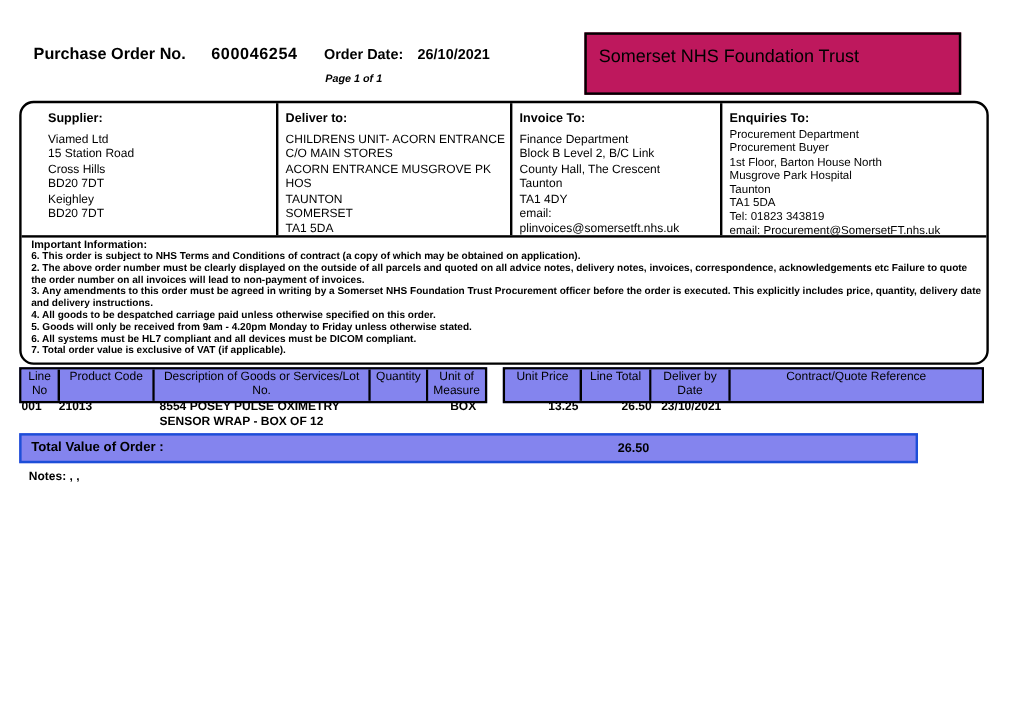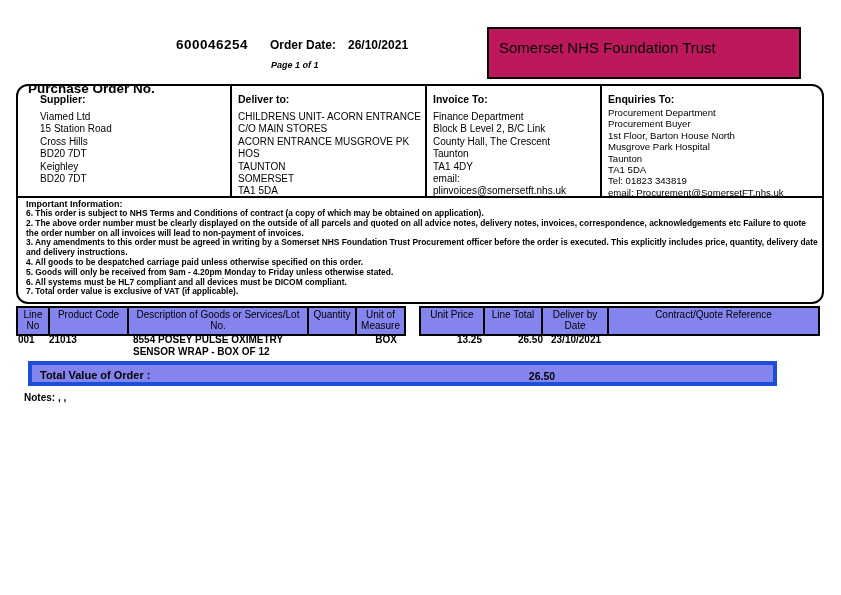--- a/index.html
+++ b/index.html
@@ -1,21 +1,21 @@
 <!DOCTYPE html>
 <html><head>
 <meta charset="utf-8">
 <style>
   * { margin:0; padding:0; box-sizing:border-box; }
   html,body { width:841px; height:595px; background:#fff; color:#000;
     font-family:"Liberation Sans", sans-serif; }
   .page { position:absolute; left:0; top:0; width:841px; height:595px; background:#fff; overflow:hidden; }
 
   
-  .po-label   { position:absolute; left:28px;  top:37px; font-size:13.5px; font-weight:bold;margin-top:44px; }
+  .po-label   { position:absolute; left:28px;  top:37px; font-size:13.5px; font-weight:bold; }
   .po-number  { position:absolute; left:176px; top:37px; font-size:13.5px; font-weight:bold; letter-spacing:0.5px; }
   .od-label   { position:absolute; left:270px; top:38px; font-size:12px; font-weight:bold; }
   .od-value   { position:absolute; left:348px; top:38px; font-size:12px; font-weight:bold; }
   .page-ind   { position:absolute; left:271px; top:60px; font-size:9px; font-style:italic; font-weight:bold; }
   .trust-box  { position:absolute; left:487px; top:27px; width:314px; height:52px; border:2px solid #000; background:#be185d; }
   .trust-name { position:absolute; left:10px; top:10px; font-size:15px; }
 
   
   .main-box { position:absolute; left:16px; top:84px; width:808px; height:220px;
               border:2px solid #000; border-radius:12px; }
@@ -61,21 +61,21 @@
   .cell-desc     { left:133px; width:180px; line-height:12px; }
   .cell-qty      { left:296px; width:58px; text-align:right;margin-top:31px; }
   .cell-uom      { left:361px; width:50px; text-align:center; }
   .cell-uprice   { left:419px; width:63px; text-align:right; }
   .cell-ltotal   { left:485px; width:58px; text-align:right; }
   .cell-dbdate   { left:551px; width:70px; }
   .cell-contract { left:625px; width:195px; }
 
   
   .total-band  { position:absolute; left:16px; top:361px; width:749px; height:25px;
-                 background:#8484ee; border:4px solid #1d4ed8;margin-left:12px; }
+                 background:#8484ee; border:2px solid #1d4ed8; }
   .total-label { position:absolute; left:8px; top:4px; font-size:11px; font-weight:bold; }
   .total-value { position:absolute; left:445px; top:5px; width:130px; text-align:center;
                  font-size:10.5px; font-weight:bold; }
 
   .notes { position:absolute; left:24px; top:392px; font-size:10px; font-weight:bold; }
 </style>
 </head>
 <body>
 
 <div class="page">

